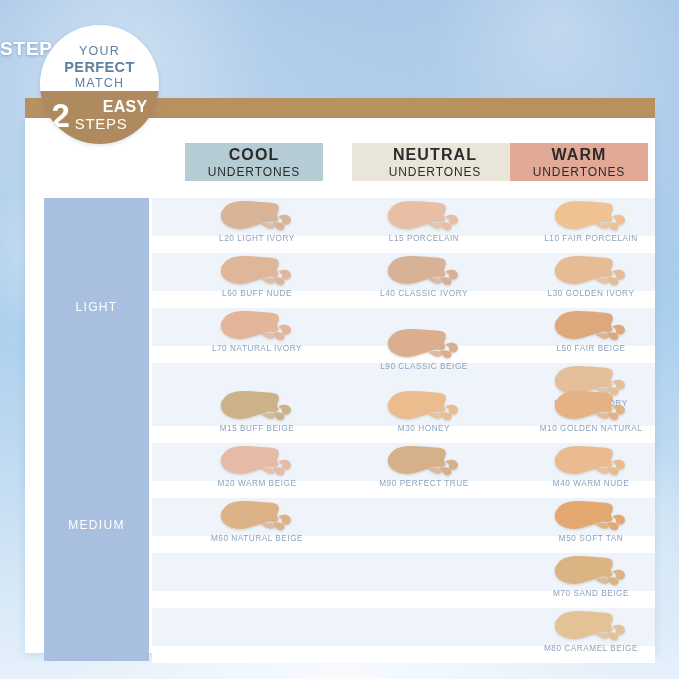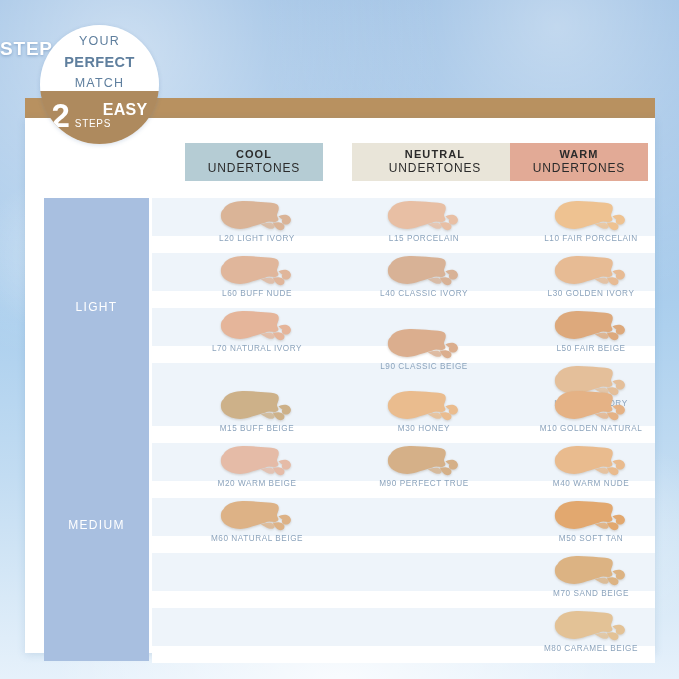--- a/index.html
+++ b/index.html
@@ -55,43 +55,43 @@
 
   
   #badge{
     position:absolute; left:40px; top:25px; width:119px; height:119px;
     border-radius:50%; overflow:hidden; z-index:7;
     box-shadow:0 1px 4px rgba(70,110,160,.22);
   }
   #badge-top{
     position:absolute; left:0; top:0; width:100%; height:55.5%;
     background:#ffffff;
-    display:flex; flex-direction:column; align-items:center; justify-content:space-between;
+    display:flex; flex-direction:column; align-items:center; justify-content:flex-end;
     padding-top:9px;
   }
   #badge-bottom{
     position:absolute; left:0; top:55.5%; width:100%; height:44.5%;
     background:#ae8a5e;
     display:flex; align-items:center; justify-content:center;
     padding-bottom:4px;
   }
   .badge-your{ font-size:12.5px; letter-spacing:1.2px; color:#5f7f9e; line-height:1.18; }
   .badge-perfect{ font-size:14.5px; font-weight:700; letter-spacing:.4px; color:#5f7f9e; line-height:1.18; }
   .badge-match{ font-size:12.5px; letter-spacing:1.2px; color:#5f7f9e; line-height:1.18; }
   #badge-num{ font-size:33px; font-weight:700; color:#ffffff; line-height:.9; margin-right:5px; }
   #badge-easy-wrap{ display:flex; flex-direction:column; align-items:flex-start; }
   .badge-easy{ font-size:16px; font-weight:700; letter-spacing:.3px; color:#ffffff; line-height:1.05;margin-left:28px; }
-  .badge-steps{ font-size:10px; letter-spacing:.7px; color:#ffffff; line-height:1.12; }
+  .badge-steps{ font-size:15px; letter-spacing:.7px; color:#ffffff; line-height:1.12; }
 
   
   .col-head{
     position:absolute; top:143px; height:38px; z-index:4;
     display:flex; flex-direction:column; align-items:center; justify-content:center;
   }
-  .col-head .ch-strong{ font-size:11px; font-weight:700; letter-spacing:1.1px; color:#2b2b2b; line-height:1.25; }
+  .col-head .ch-strong{ font-size:16px; font-weight:700; letter-spacing:1.1px; color:#2b2b2b; line-height:1.25; }
   .col-head .ch-sub{ font-size:12px; letter-spacing:.9px; color:#2b2b2b; line-height:1.25; }
 
   
   .group-block{
     position:absolute; left:44px; width:105px; z-index:4;
     background:#a8bfe0;
     display:flex; align-items:center; justify-content:center;
   }
   .group-label{ font-size:12px; letter-spacing:1.3px; color:#ffffff; }
 

